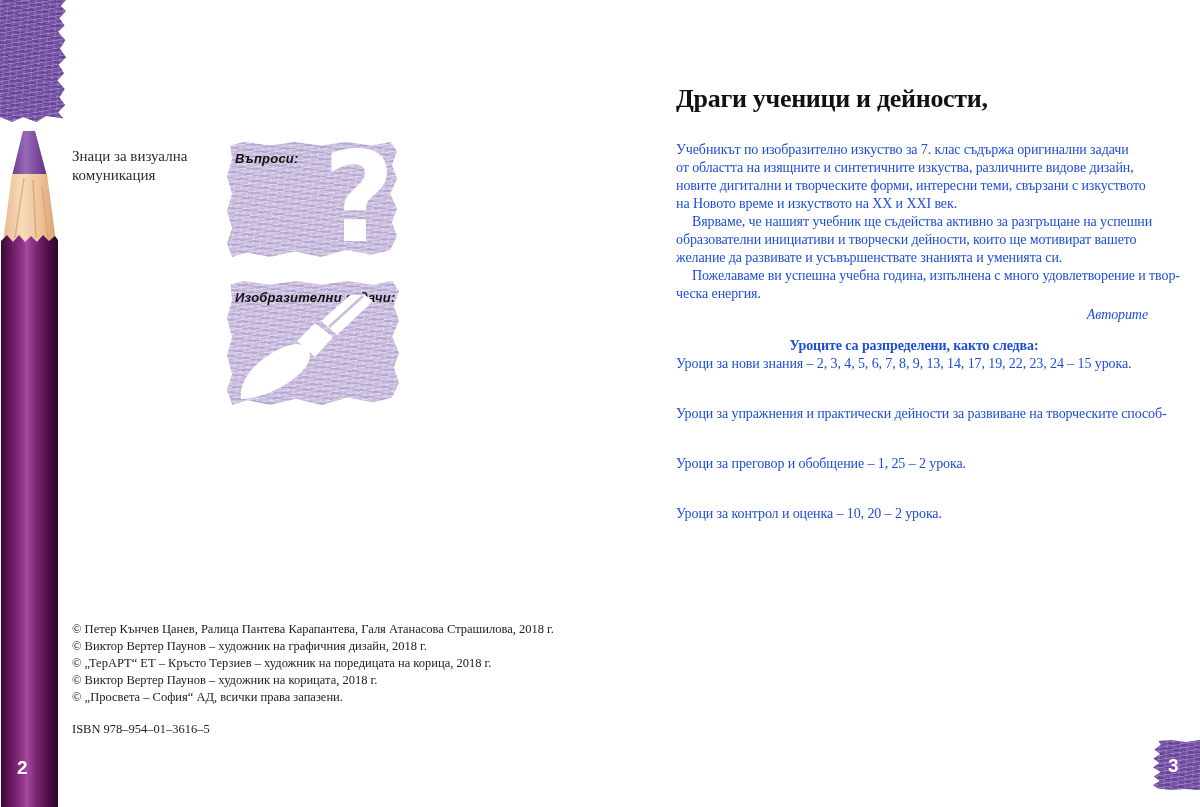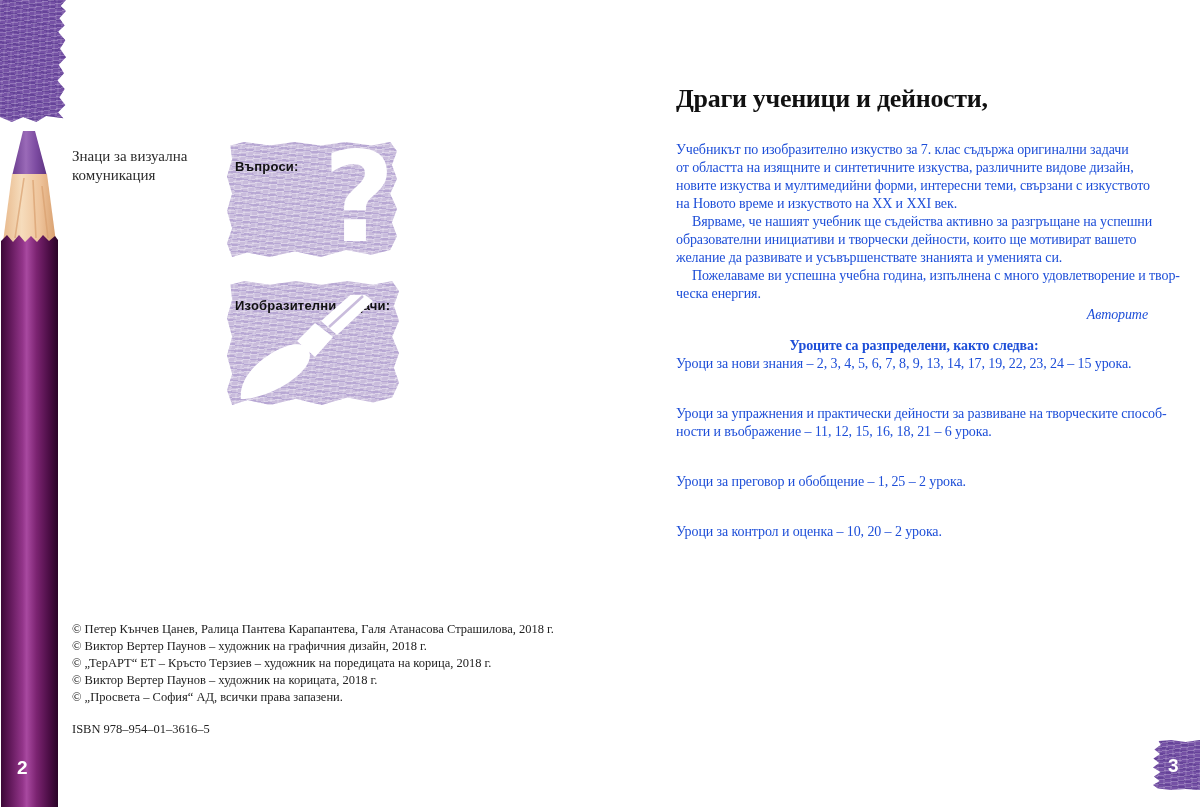--- a/index.html
+++ b/index.html
@@ -32,22 +32,22 @@
       repeating-linear-gradient(172deg, rgba(255,255,255,0.35) 0 1px, transparent 1px 4px),
       repeating-linear-gradient(7deg, rgba(160,140,200,0.45) 0 2px, transparent 2px 6px),
       repeating-linear-gradient(100deg, rgba(255,255,255,0.18) 0 2px, transparent 2px 7px);
     clip-path:polygon(2% 3%,10% 0%,25% 3%,40% 0%,55% 3%,70% 0%,85% 3%,96% 0%,100% 8%,97% 20%,100% 32%,96% 45%,100% 58%,97% 70%,100% 82%,96% 94%,85% 98%,70% 94%,55% 100%,40% 95%,25% 100%,12% 96%,3% 100%,0% 88%,3% 75%,0% 60%,3% 45%,0% 30%,3% 15%);
   }
   .patch-questions{left:227px;top:142px;width:170px;height:115px;}
   .patch-tasks{left:227px;top:281px;width:172px;height:124px;}
   .patch-label{
     position:absolute;left:8px;top:9px;
     font-family:"Liberation Sans","DejaVu Sans",sans-serif;
-    font-weight:700;font-size:13px;color:#111;
-    letter-spacing:0.2px;white-space:nowrap;margin-top:8px;
+    font-weight:700;font-style:italic;font-size:13px;color:#111;
+    letter-spacing:0.2px;white-space:nowrap;
   }
   .qmark{
     position:absolute;right:2px;top:-6px;
     font-family:"DejaVu Sans",sans-serif;font-weight:700;
     font-size:124px;line-height:1;color:#ffffff;
   }
   .brush-svg{position:absolute;left:4px;top:14px;}
   
   .pencil{position:absolute;left:0;top:128px;width:59px;height:679px;}
   .page-num{
@@ -145,40 +145,39 @@
     <div>© Виктор Вертер Паунов – художник на корицата, 2018 г.</div>
     <div>© „Просвета – София“ АД, всички права запазени.</div>
   </div>
   <div class="isbn">ISBN 978–954–01–3616–5</div>
 
   <h1 class="r-heading" style="margin:0;">Драги ученици и дейности,</h1>
 
   <div class="bodycol">
     <div class="tl">Учебникът по изобразително изкуство за 7. клас съдържа оригинални задачи</div>
     <div class="tl">от областта на изящните и синтетичните изкуства, различните видове дизайн,</div>
-    <div class="tl">новите изкуства и мултимедийни форми, интересни теми, свързани с изкуството</div>
+    <div class="tl">новите дигитални и творческите форми, интересни теми, свързани с изкуството</div>
     <div class="tl">на Новото време и изкуството на XX и XXI век.</div>
 
     <div class="tl ind">Вярваме, че нашият учебник ще съдейства активно за разгръщане на успешни</div>
     <div class="tl">образователни инициативи и творчески дейности, които ще мотивират вашето</div>
     <div class="tl">желание да развивате и усъвършенствате знанията и уменията си.</div>
 
     <div class="tl ind">Пожелаваме ви успешна учебна година, изпълнена с много удовлетворение и твор-</div>
     <div class="tl">ческа енергия.</div>
 
     <div class="sig">Авторите</div>
 
     <div class="lessons-heading tl">Уроците са разпределени, както следва:</div>
 
     <div class="lesson-block first">
       <div class="tl">Уроци за нови знания – 2, 3, 4, 5, 6, 7, 8, 9, 13, 14, 17, 19, 22, 23, 24 – 15 урока.</div>
     </div>
     <div class="lesson-block">
       <div class="tl">Уроци за упражнения и практически дейности за развиване на творческите способ-</div>
-      <div class="tl">ности и въображение – 11, 12, 15, 16, 18, 21 – 6 урока.</div>
     </div>
     <div class="lesson-block">
       <div class="tl">Уроци за преговор и обобщение – 1, 25 – 2 урока.</div>
     </div>
     <div class="lesson-block">
       <div class="tl">Уроци за контрол и оценка – 10, 20 – 2 урока.</div>
     </div>
   </div>
 
   <div class="scribble scribble-page3"></div>

